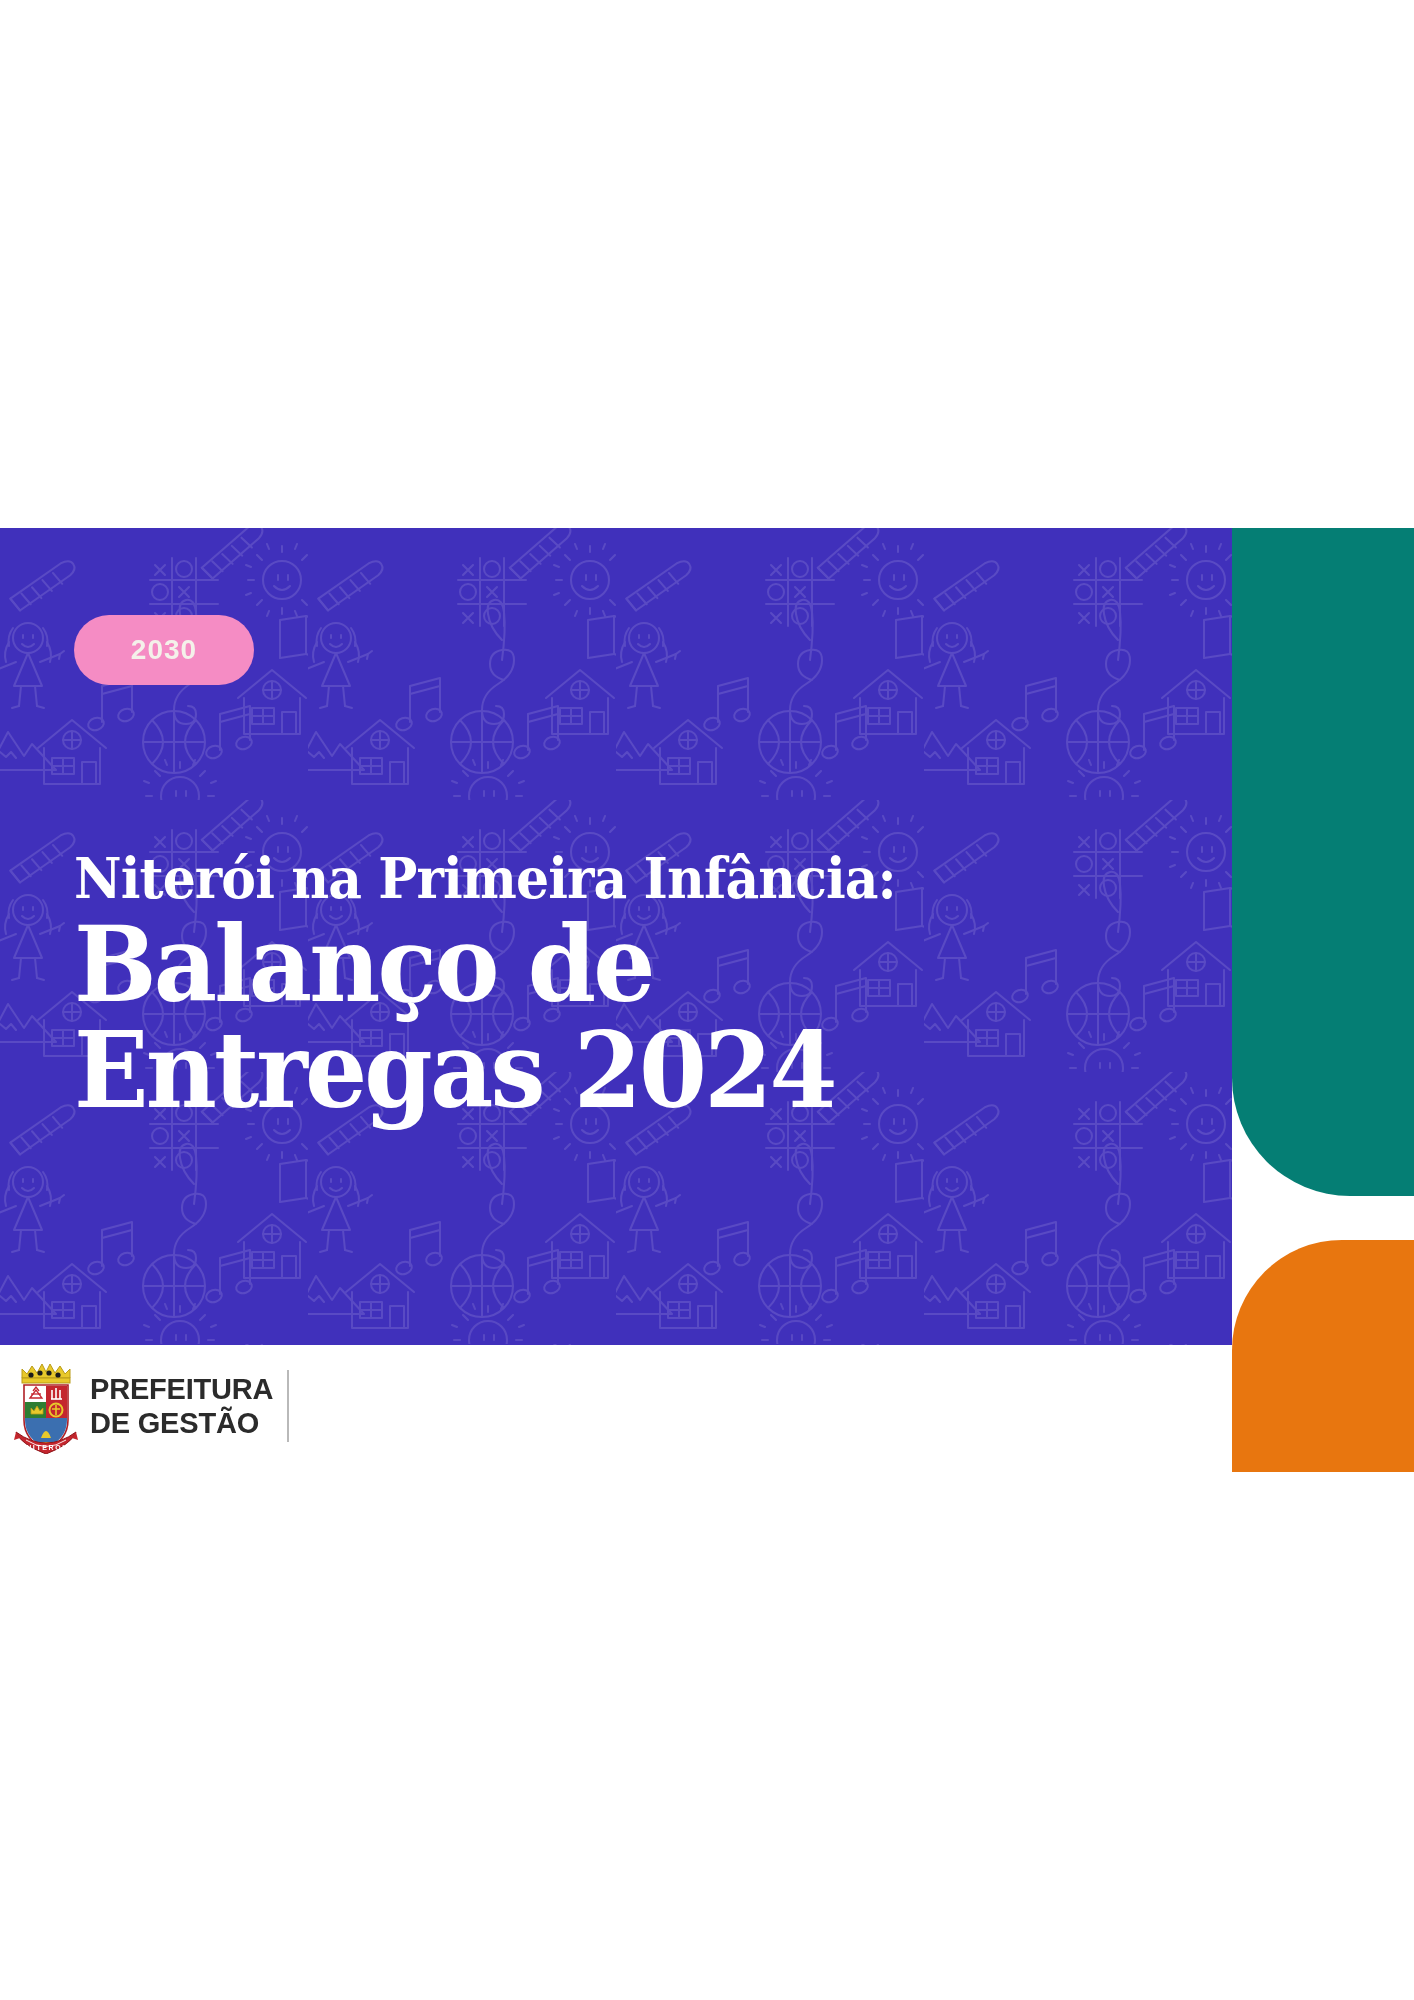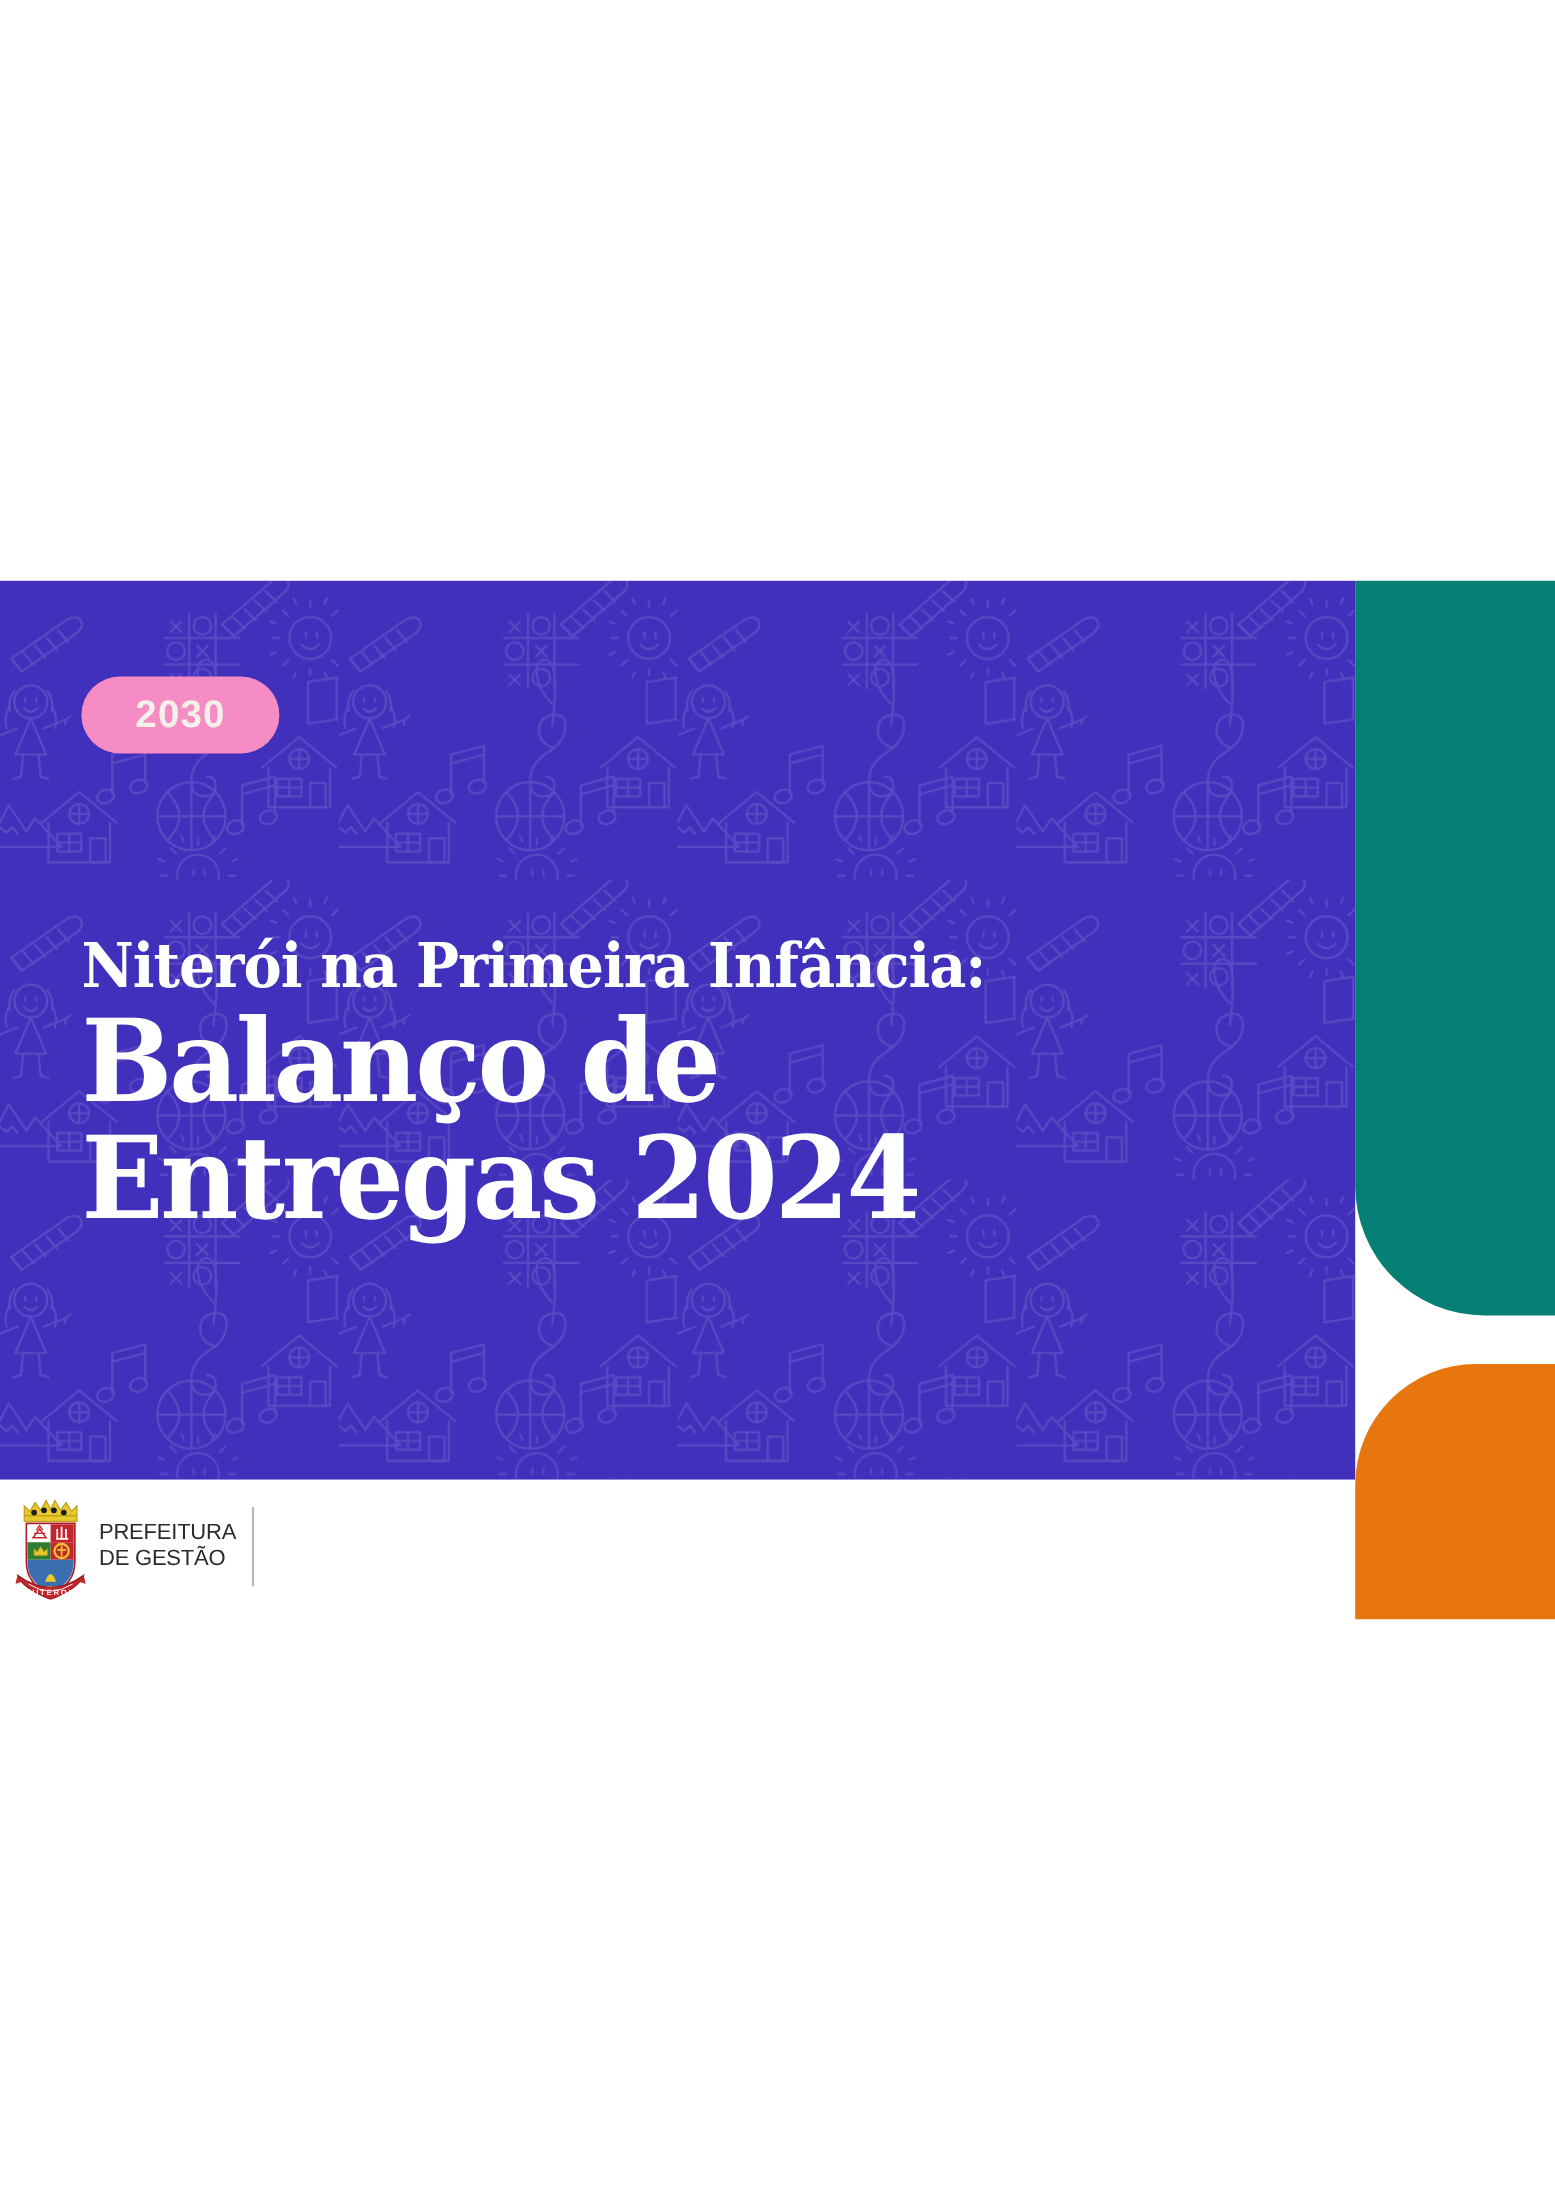--- a/index.html
+++ b/index.html
@@ -54,21 +54,21 @@
     position:absolute;
     left:74px; top:615px;
     width:180px; height:70px;
     background:#F58CC4;
     border-radius:36px;
     display:flex; align-items:center; justify-content:center;
     z-index:4;
   }
   .year-badge span{
     color:#F4F1EA;
-    font-size:35px;
+    font-size:28px;
     font-weight:700;
     letter-spacing:1px;
     font-family:"Liberation Sans", sans-serif;
   }
 
   
   .headline{
     position:absolute;
     left:74px; top:850px;
     z-index:4;
@@ -115,22 +115,22 @@
     z-index:5;
   }
   .crest{
     width:64px; height:96px;
     flex:0 0 auto;
     margin-right:12px;
   }
   .crest svg{ display:block; width:64px; height:96px; }
   .pref-text{
     font-family:"Liberation Sans", sans-serif;
-    font-weight:400;
-    font-size:20px;
+    font-weight:700;
+    font-size:29px;
     line-height:1.18;
     color:#2B2B2B;
     letter-spacing:-0.2px;
     white-space:nowrap;
   }
   .divider-rule{
     width:2px;
     height:72px;
     background:#B9B9B9;
     margin:0 16px 0 14px;

